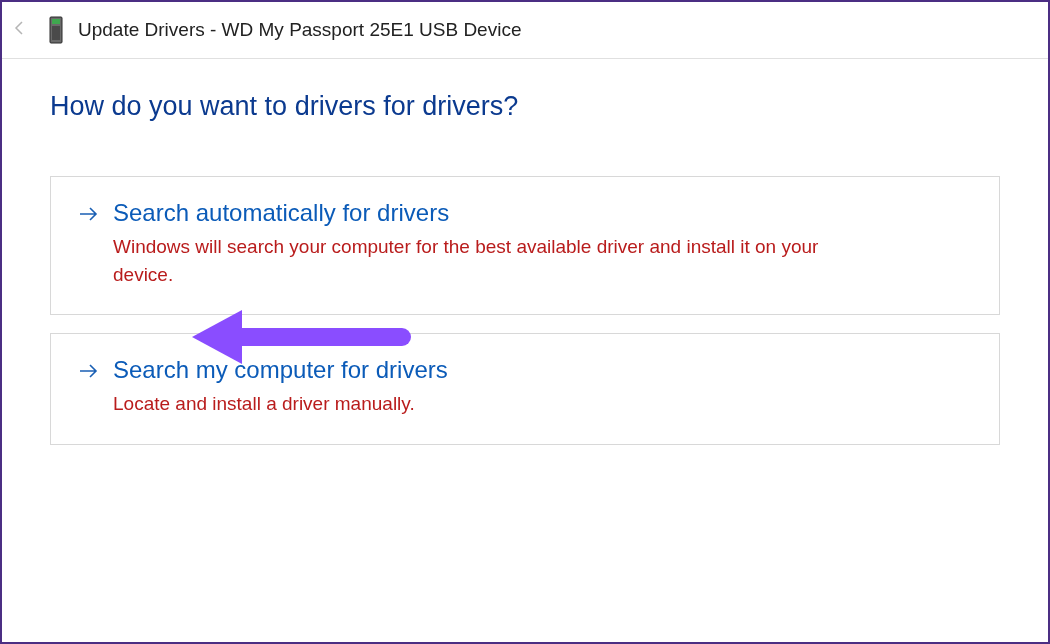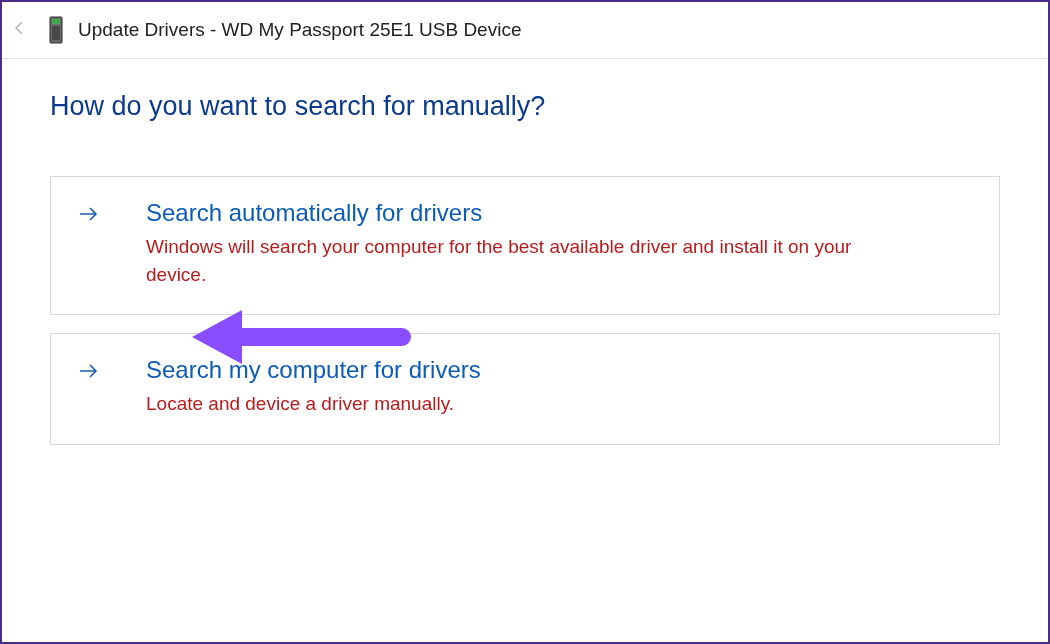--- a/index.html
+++ b/index.html
@@ -56,21 +56,20 @@
     }
     .option-box {
       border: 1px solid #d8d8d8;
       padding: 22px 26px 26px 26px;
       margin-bottom: 18px;
       cursor: pointer;
     }
     .option-row {
       display: flex;
       align-items: flex-start;
-      gap: 33px;
     }
     .arrow-icon {
       color: #1a5fb4;
       font-size: 22px;
       margin-right: 14px;
       margin-top: 4px;
       flex-shrink: 0;
     }
     .option-text {
       display: flex;
@@ -109,21 +108,21 @@
     <svg viewBox="0 0 16 28">
       <rect x="2" y="1" width="12" height="26" rx="1" fill="#6b6b6b" stroke="#2a2a2a" stroke-width="1"></rect>
       <rect x="4" y="3" width="8" height="5" fill="#3fa84f"></rect>
       <rect x="4" y="10" width="8" height="14" fill="#4a4a4a"></rect>
     </svg>
   </span>
   <span class="title-text">Update Drivers - WD My Passport 25E1 USB Device</span>
 </div>
 
 <div class="content">
-  <h1 class="heading">How do you want to search for manually?</h1>
+  <h1 class="heading">How do you want to drivers for drivers?</h1>
 
   <div class="option-box">
     <div class="option-row">
       <span class="arrow-icon">
         <svg width="22" height="22" viewBox="0 0 22 22">
             <path d="M3 11 L18 11 M13 5 L19 11 L13 17" stroke="#1a5fb4" stroke-width="1.6" fill="none"></path>
           </svg>
       </span>
       <div class="option-text">
         <div class="option-title">Search automatically for drivers</div>
@@ -134,21 +133,21 @@
 
   <div class="option-box">
     <div class="option-row">
       <span class="arrow-icon">
         <svg width="22" height="22" viewBox="0 0 22 22">
             <path d="M3 11 L18 11 M13 5 L19 11 L13 17" stroke="#1a5fb4" stroke-width="1.6" fill="none"></path>
           </svg>
       </span>
       <div class="option-text">
         <div class="option-title">Search my computer for drivers</div>
-        <div class="option-desc">Locate and device a driver manually.</div>
+        <div class="option-desc">Locate and install a driver manually.</div>
       </div>
     </div>
   </div>
 </div>
 
 <div class="annotation-arrow">
   <svg width="230" height="70" viewBox="0 0 230 70">
     <path d="M 50 35 L 220 35" stroke="#8a4dff" stroke-width="18" stroke-linecap="round"></path>
     <path d="M 10 35 L 60 8 L 60 62 Z" fill="#8a4dff"></path>
   </svg>

